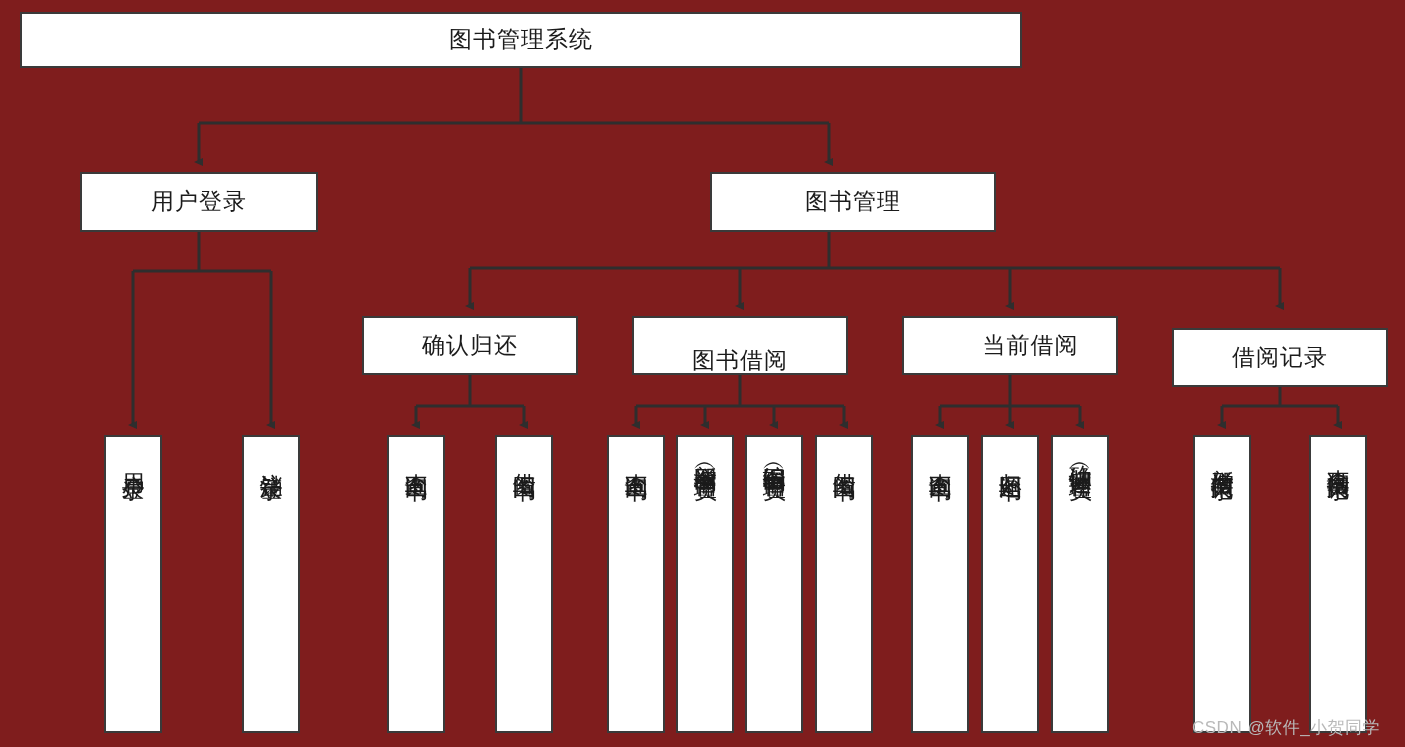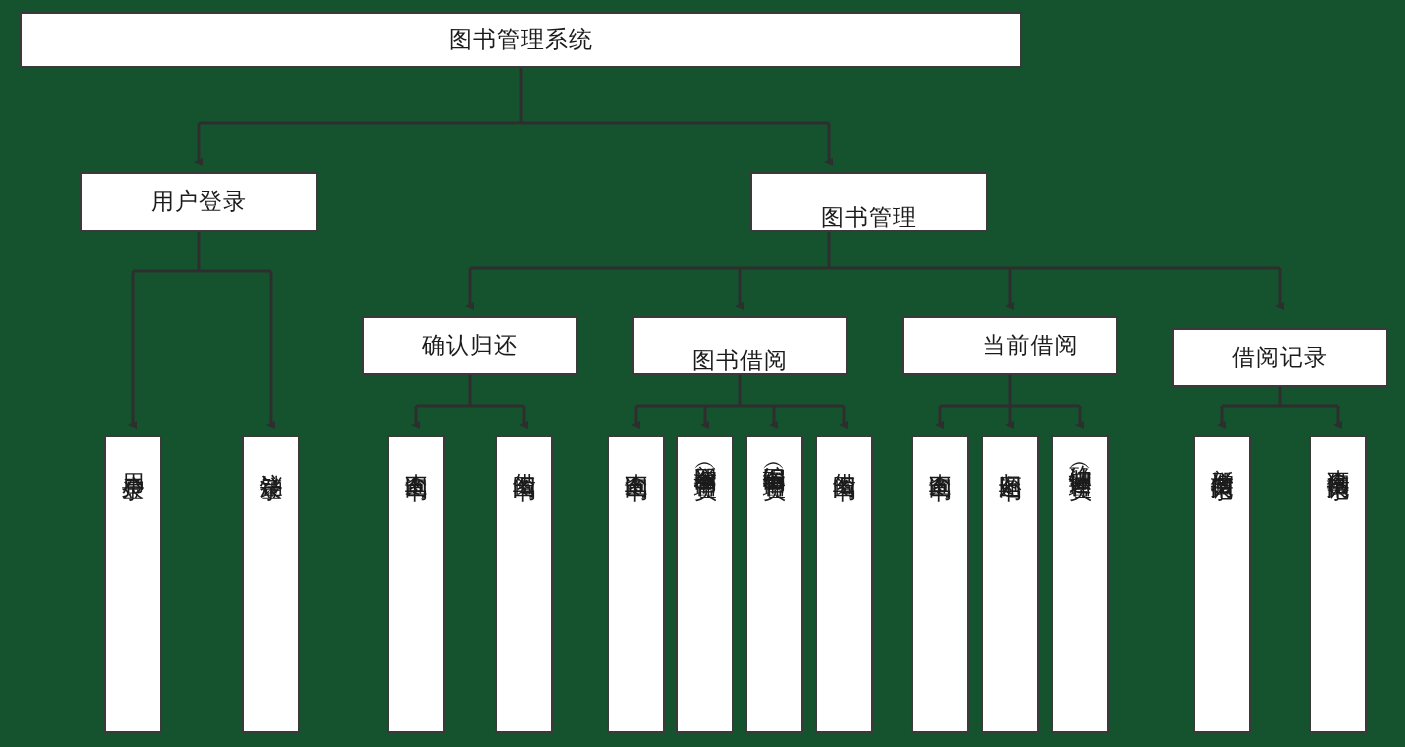--- a/index.html
+++ b/index.html
@@ -8,21 +8,21 @@
     padding: 0;
     background: #ffffff;
   }
   body {
     font-family: "Liberation Sans", "DejaVu Sans", sans-serif;
   }
   #canvas {
     position: relative;
     width: 1405px;
     height: 747px;
-    background: #14532d;
+    background: #7f1d1d;
     overflow: hidden;
   }
   svg.connectors {
     position: absolute;
     left: 0;
     top: 0;
     width: 1405px;
     height: 747px;
     pointer-events: none;
   }
@@ -120,21 +120,21 @@
   </svg>
 
   <div class="node horiz" style="left:20px; top:12px; width:1002px; height:56px;">
     <span>图书管理系统</span>
   </div>
 
   <div class="node horiz" style="left:80px; top:172px; width:238px; height:60px;">
     <span>用户登录</span>
   </div>
 
-  <div class="node horiz" style="left:750px; top:172px; width:238px; height:60px;align-items:flex-end;">
+  <div class="node horiz" style="left:710px; top:172px; width:286px; height:60px;">
     <span>图书管理</span>
   </div>
 
   <div class="node horiz" style="left:362px; top:316px; width:216px; height:59px;">
     <span>确认归还</span>
   </div>
 
   <div class="node horiz" style="left:632px; top:316px; width:216px; height:59px;align-items:flex-end;">
     <span>图书借阅</span>
   </div>
@@ -192,14 +192,15 @@
   </div>
 
   <div class="node vert" style="left:1193px; top:435px; width:58px; height:298px; padding-top:14px;">
     <span class="vert-text">新增借阅记录</span>
   </div>
 
   <div class="node vert" style="left:1309px; top:435px; width:58px; height:298px; padding-top:14px;">
     <span class="vert-text">查询借阅记录</span>
   </div>
 
+  <div class="watermark" style="left:1192px; top:716px;">CSDN @软件_小贺同学</div>
 
 </div>
 
 </body></html>

